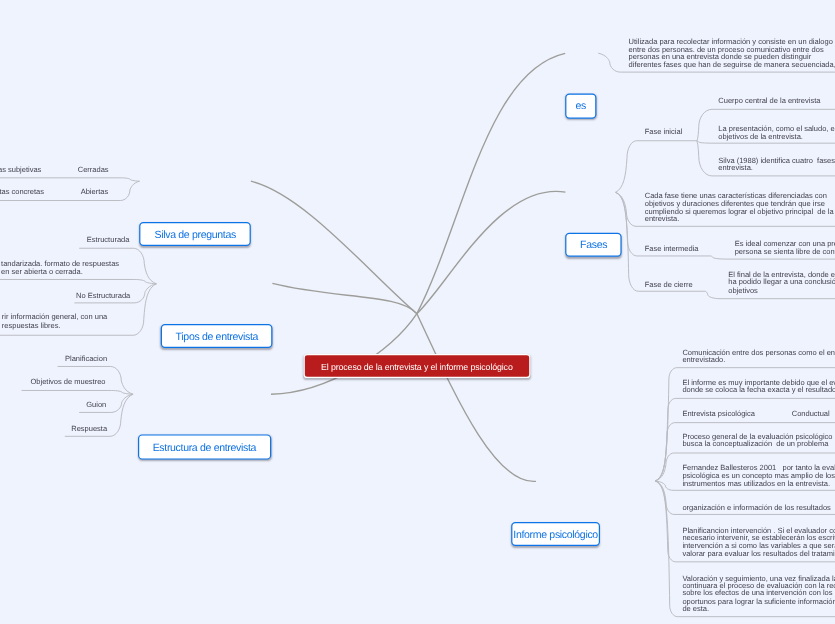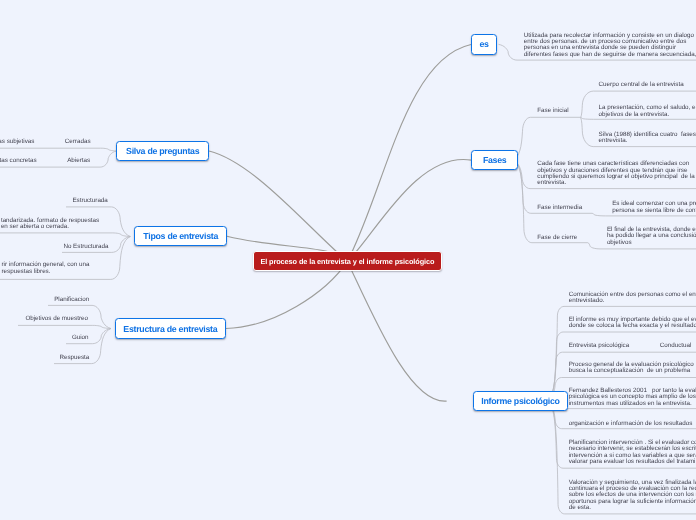--- a/index.html
+++ b/index.html
@@ -7,23 +7,23 @@
   body{width:696px;height:520px;overflow:hidden;background:#eff3fd;
        font-family:"Liberation Sans",sans-serif;
        -webkit-font-smoothing:antialiased;text-rendering:geometricPrecision;}
   #map{will-change:transform;}
   #map{position:relative;width:696px;height:520px;overflow:hidden;}
   svg#links{position:absolute;left:0;top:0;width:696px;height:520px;}
   svg#links path{fill:none;stroke:#b9bac0;stroke-width:.8;}
   svg#links path.main{stroke:#9d9d9a;stroke-width:1.15;}
   .node{position:absolute;box-sizing:border-box;background:#fff;
         border:1.5px solid #0d74e7;border-radius:3.5px;color:#0f72e4;
-        font-weight:bold;font-size:8.8px;white-space:nowrap;display:flex;
+        font-weight:normal;font-size:8.8px;white-space:nowrap;display:flex;
         align-items:center;justify-content:center;letter-spacing:-0.28px;
-        box-shadow:0 1px 1.6px rgba(55,55,70,.4);}
+        box-shadow:0 1px 1.6px rgba(55,55,70,.4);margin-top:44px;}
   .node.center{background:#b91c1c;border:1.6px solid #fff;color:#fff;
         font-size:7.35px;letter-spacing:-0.1px;border-radius:3px;
         box-shadow:0 1px 1.6px rgba(55,55,70,.35);}
   .lbl{position:absolute;color:#3f3f4c;white-space:pre;font-size:6.25px;
        line-height:6.35px;}
 </style>
 </head>
 <body>
 
 <div id="map">
@@ -63,21 +63,21 @@
     <path d="M546.10,400.80 C553.35,404.32 555.42,414.00 556.46,458.70 C556.46,463.93 559.43,468.20 563.06,468.20 L710.00,468.20"></path>
     <path d="M546.10,400.80 C554.47,404.32 556.86,414.00 558.06,504.40 C558.06,509.62 561.03,513.90 564.66,513.90 L710.00,513.90"></path>
   </svg>
 
   <div class="node center" style="left:252.9px;top:251.3px;width:189.0px;height:20.1px">El proceso de la entrevista y el informe psicológico</div>
   <div class="node" style="left:116.3px;top:140.9px;width:92.8px;height:20.2px">Silva de preguntas</div>
   <div class="node" style="left:114.8px;top:318.4px;width:111.0px;height:20.3px">Estructura de entrevista</div>
   <div class="node" style="left:134.4px;top:226.1px;width:92.6px;height:20.2px">Tipos de entrevista</div>
   <div class="node" style="left:471.0px;top:34.2px;width:26.0px;height:20.6px">es</div>
   <div class="node" style="left:471.2px;top:149.9px;width:47px;height:20.4px">Fases</div>
-  <div class="node" style="left:473px;top:391.1px;width:95px;height:19.9px">Informe psicológico</div>
+  <div class="node" style="left:426px;top:391.1px;width:74px;height:19.9px">Informe psicológico</div>
 
   <div class="lbl" style="left:-1.70px;top:138.82px">as subjetivas</div>
   <div class="lbl" style="left:64.80px;top:138.82px">Cerradas</div>
   <div class="lbl" style="left:-0.50px;top:158.22px">tas concretas</div>
   <div class="lbl" style="left:67.20px;top:158.22px">Abiertas</div>
   <div class="lbl" style="left:72.40px;top:198.12px">Estructurada</div>
   <div class="lbl" style="left:0.90px;top:218.02px">tandarizada. formato de respuestas
 en ser abierta o cerrada.</div>
   <div class="lbl" style="left:63.40px;top:243.72px">No Estructurada</div>
   <div class="lbl" style="left:1.50px;top:262.32px">rir información general, con una

